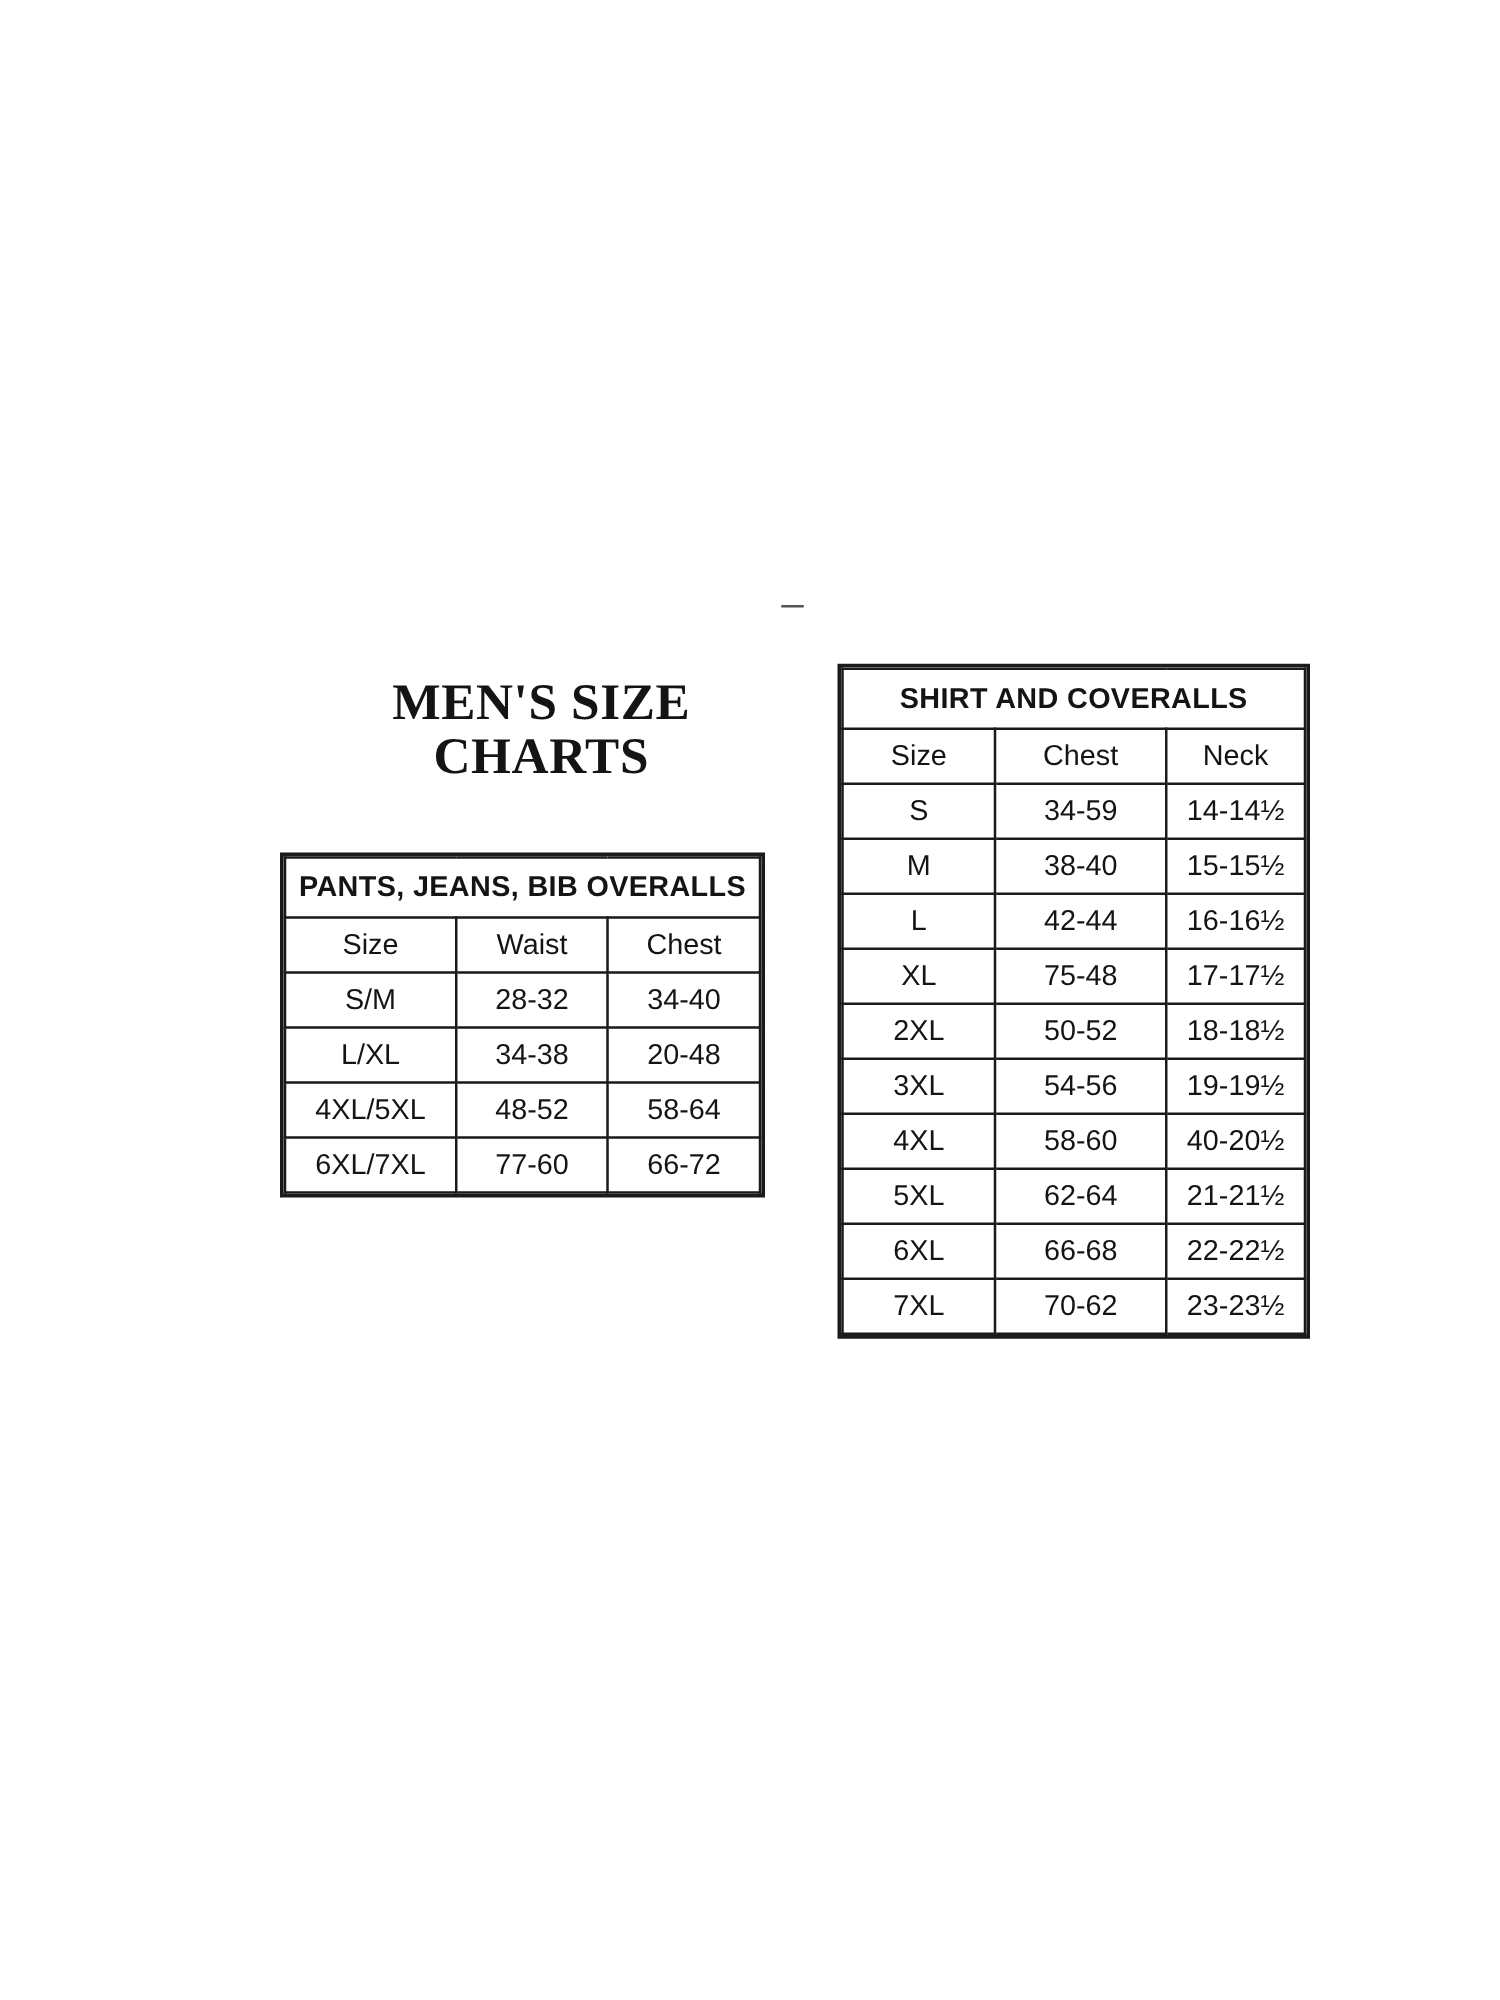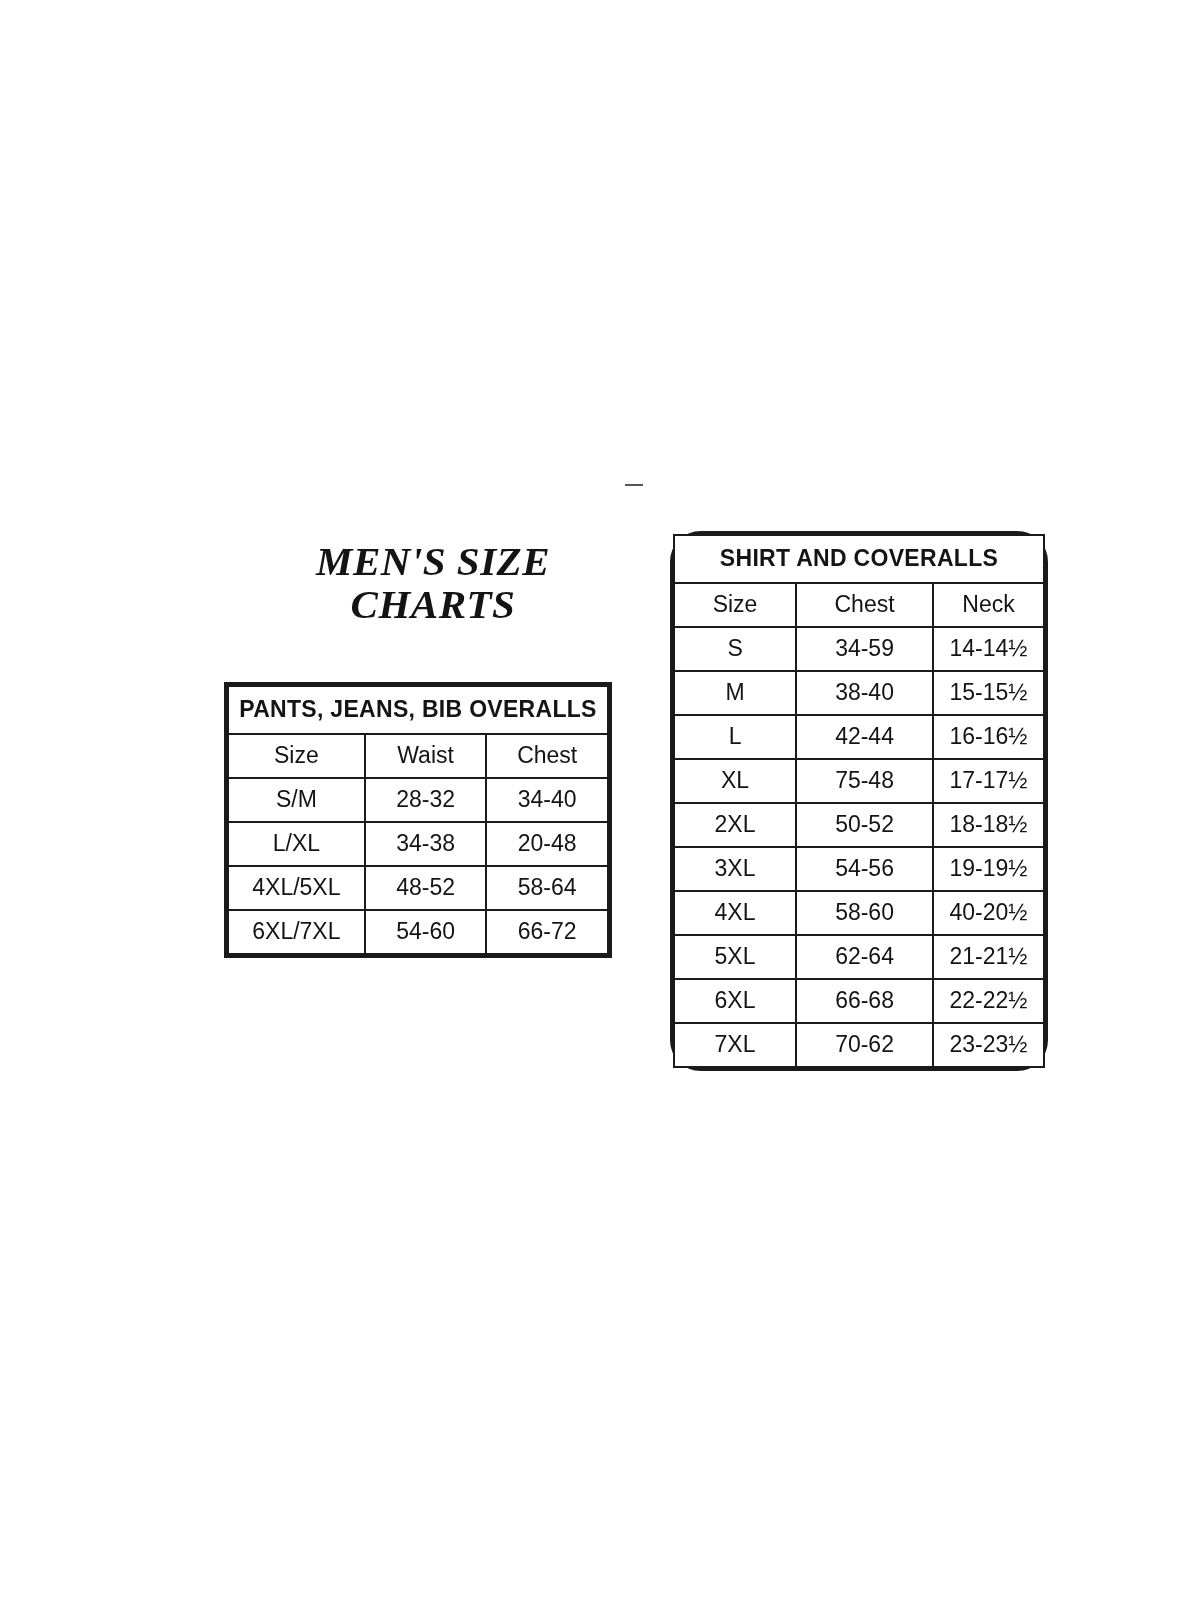--- a/index.html
+++ b/index.html
@@ -33,21 +33,20 @@
     height: 2px;
     background: #555;
   }
 
   
   .left-col {
     position: absolute;
     left: 238px;
     top: 540px;
     width: 390px;
-    font-style: italic;
   }
 
   .main-title {
     text-align: center;
     font-family: "Liberation Serif", serif;
     font-weight: bold;
     font-size: 41px;
     line-height: 1.05;
     letter-spacing: 0.5px;
     color: #141414;
@@ -101,21 +100,20 @@
     left: 224px;
     top: 682px;
     width: 382px;
   }
 
   .right-table-wrap {
     position: absolute;
     left: 670px;
     top: 531px;
     width: 372px;
-    border-radius: 31px;
   }
 
   .left-table-wrap td,
   .left-table-wrap th { height: 26px; }
 
   .right-table-wrap td,
   .right-table-wrap th { height: 24px; }
 
   
   .left-table-wrap col.c1 { width: 36%; }
@@ -168,21 +166,21 @@
           <td>34-38</td>
           <td>20-48</td>
         </tr>
         <tr>
           <td>4XL/5XL</td>
           <td>48-52</td>
           <td>58-64</td>
         </tr>
         <tr>
           <td>6XL/7XL</td>
-          <td>54-60</td>
+          <td>77-60</td>
           <td>66-72</td>
         </tr>
       </tbody>
     </table>
   </div>
 
   <div class="table-wrap right-table-wrap">
     <table class="size-table">
       <colgroup>
           <col class="c1">

